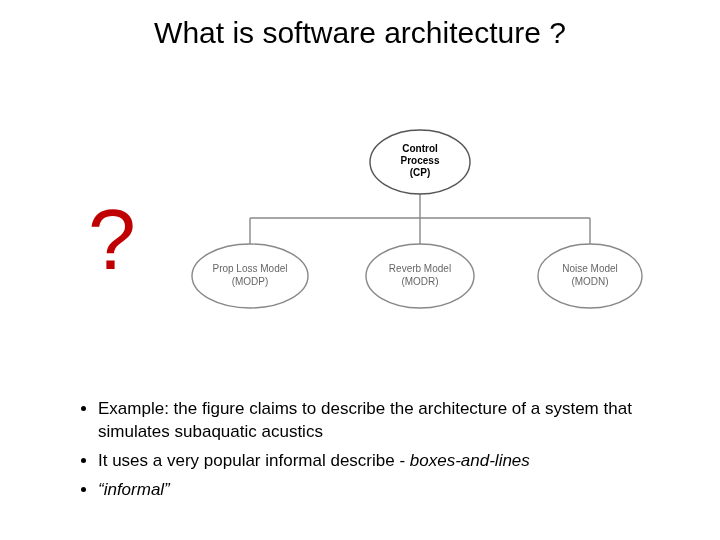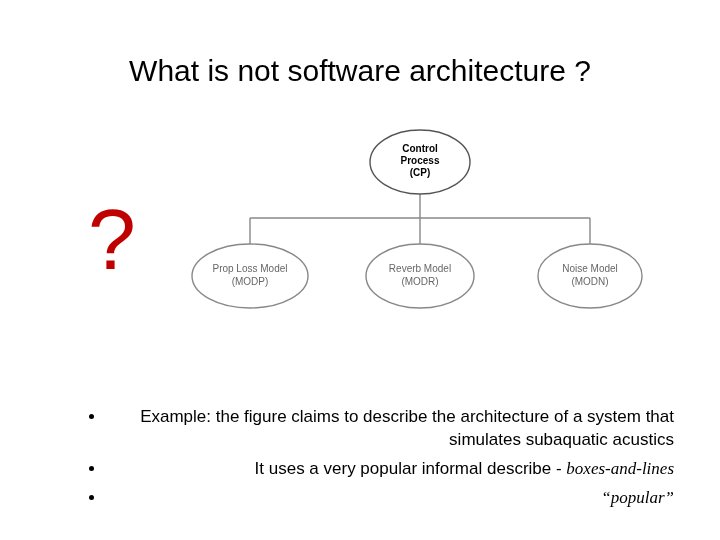--- a/index.html
+++ b/index.html
@@ -43,38 +43,36 @@
   }
   .bullets {
     position: absolute;
     left: 68px;
     right: 30px;
     top: 390px;
     font-size: 17px;
     line-height: 1.35;
   }
   .bullets ul {
-    margin: 16px;
+    margin: 8px;
     padding-left: 22px;
     list-style-type: disc;
-    text-align: right;
   }
   .bullets li {
     margin-bottom: 6px;
   }
-  .italic { font-style: italic; font-family: Liberation Serif, serif; }
+  .italic { font-style: italic; }
 </style>
 </head>
 <body>
 
 <div class="slide">
 
   <div class="title">
-    <br>
-    <span>What is not software architecture ?</span>
+    <span>What is software architecture ?</span><br>
   </div>
 
   <div class="qmark">?</div>
 
   <div class="diagram">
     <svg viewBox="0 0 460 210" width="460" height="210">
 
       <g stroke="#888" stroke-width="1.4" fill="none">
         <line x1="230" y1="68" x2="230" y2="92"></line>
         <line x1="60" y1="92" x2="400" y2="92"></line>
@@ -112,18 +110,18 @@
 
   <div class="bullets">
     <ul>
       <li>
         <span>Example:  the figure  claims to describe the architecture of a system that simulates subaquatic acustics</span>
       </li>
       <li>
         <span>It uses a very popular informal describe -  </span><span class="italic">boxes-and-lines</span>
       </li>
       <li>
-        <span class="italic">“popular”</span>
+        <span class="italic">“informal”</span>
       </li>
     </ul>
   </div>
 
 </div>
 
 </body></html>

